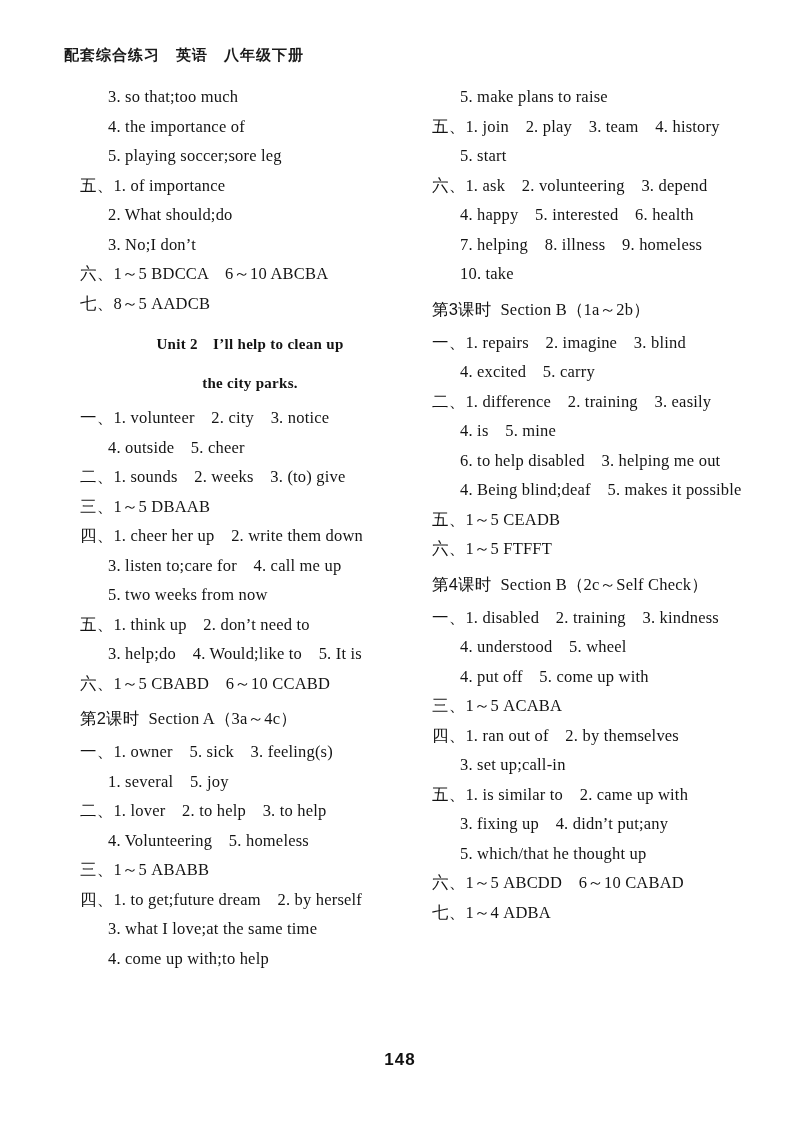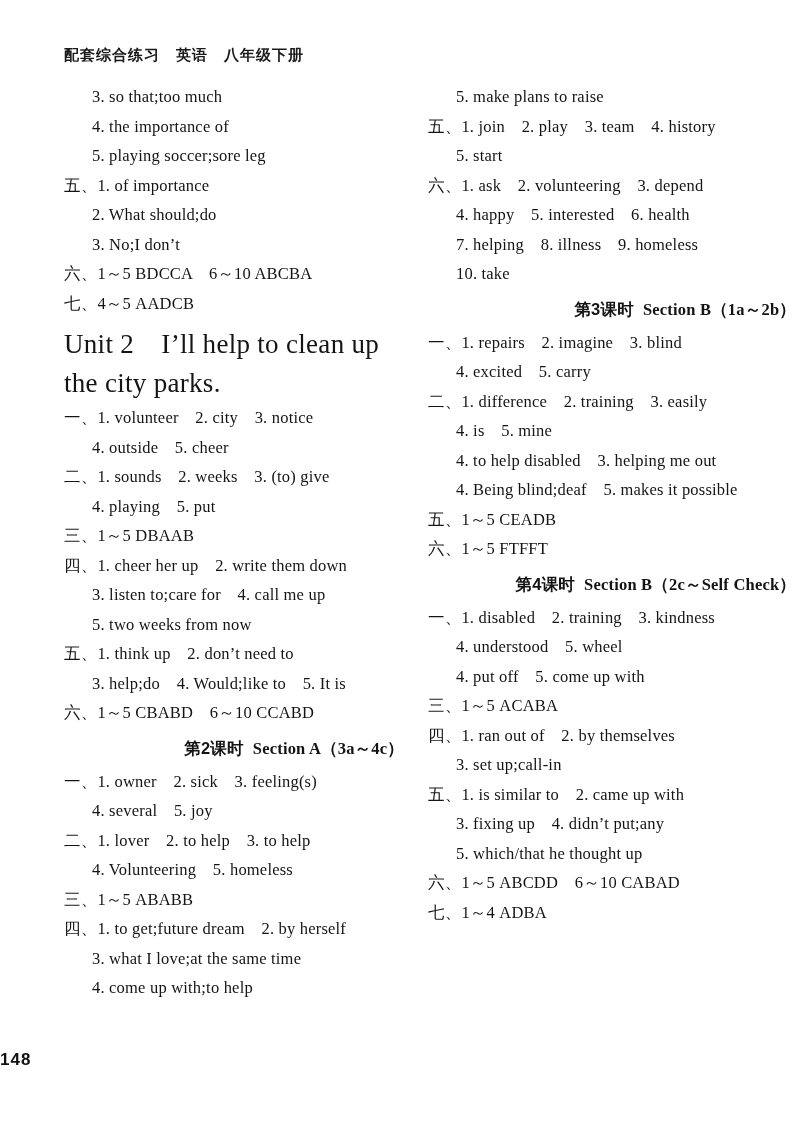--- a/index.html
+++ b/index.html
@@ -12,107 +12,107 @@
     overflow:hidden;
     box-sizing:border-box;
   }
   .header {
     position:absolute; top:46px; left:64px;
     font-family:Liberation Mono, monospace;
     font-weight:bold; font-size:15px; letter-spacing:1px;
     color:#1a1a1a;
   }
   .columns {
-    position:absolute; top:82px; left:64px;
-    display:flex; gap:24px;
+    position:absolute; top:82px; left:80px;
+    display:flex; gap:12px;
   }
   .col { box-sizing:border-box; }
   .col-left  { width:340px; }
   .col-right { width:368px; }
   .line {
     font-size:16.5px; line-height:29.5px;
     white-space:pre-wrap;
     letter-spacing:0.2px;
   }
   .line.item    { padding-left:28px; }
   .line.section { padding-left:0; }
   .line.heading {
-    text-align:right; font-weight:bold;
+    text-align:left; font-weight:normal;
     font-size:16.5px; line-height:31px;
     margin:5px 0 3px 0;
     white-space:normal;
   }
   .line.heading .zh { font-family:"Liberation Sans","DejaVu Sans",sans-serif; }
   .line.heading .en { font-family:"Liberation Serif","DejaVu Serif",serif; margin-left:9px; }
   .line.unit-title {
-    font-weight:normal;
-    font-size:27px; line-height:39px;
+    text-align:center; font-weight:bold;
+    font-size:15px; line-height:39px;
     white-space:normal; letter-spacing:0.3px;
   }
   .line.unit-title.first { margin-top:7px; }
   .page-number {
     position:absolute; top:1050px; left:0; width:800px;
+    text-align:center;
     font-family:"Liberation Sans","DejaVu Sans",sans-serif;
     font-weight:bold; font-size:17px; letter-spacing:1px;
     color:#111;
   }
 </style>
 </head>
 <body>
 
 <div class="page">
   <div class="header">配套综合练习　英语　八年级下册</div>
 
   <div class="columns">
     <div class="col col-left" id="col-left">
         <div class="line item">3. so that;too much</div>
         <div class="line item">4. the importance of</div>
         <div class="line item">5. playing soccer;sore leg</div>
         <div class="line section">五、1. of importance</div>
         <div class="line item">2. What should;do</div>
         <div class="line item">3. No;I don’t</div>
         <div class="line section">六、1～5 BDCCA　6～10 ABCBA</div>
-        <div class="line section">七、4～5 AADCB</div>
+        <div class="line section">七、8～5 AADCB</div>
         <div class="line unit-title first">Unit 2　I’ll help to clean up</div>
         <div class="line unit-title">the city parks.</div>
         <div class="line section">一、1. volunteer　2. city　3. notice</div>
         <div class="line item">4. outside　5. cheer</div>
         <div class="line section">二、1. sounds　2. weeks　3. (to) give</div>
-        <div class="line item">4. playing　5. put</div>
         <div class="line section">三、1～5 DBAAB</div>
         <div class="line section">四、1. cheer her up　2. write them down</div>
         <div class="line item">3. listen to;care for　4. call me up</div>
         <div class="line item">5. two weeks from now</div>
         <div class="line section">五、1. think up　2. don’t need to</div>
         <div class="line item">3. help;do　4. Would;like to　5. It is</div>
         <div class="line section">六、1～5 CBABD　6～10 CCABD</div>
         <div class="line heading"><span class="zh">第2课时</span><span class="en">Section A（3a～4c）</span></div>
-        <div class="line section">一、1. owner　2. sick　3. feeling(s)</div>
-        <div class="line item">4. several　5. joy</div>
+        <div class="line section">一、1. owner　5. sick　3. feeling(s)</div>
+        <div class="line item">1. several　5. joy</div>
         <div class="line section">二、1. lover　2. to help　3. to help</div>
         <div class="line item">4. Volunteering　5. homeless</div>
         <div class="line section">三、1～5 ABABB</div>
         <div class="line section">四、1. to get;future dream　2. by herself</div>
         <div class="line item">3. what I love;at the same time</div>
         <div class="line item">4. come up with;to help</div>
       </div>
     <div class="col col-right" id="col-right">
         <div class="line item">5. make plans to raise</div>
         <div class="line section">五、1. join　2. play　3. team　4. history</div>
         <div class="line item">5. start</div>
         <div class="line section">六、1. ask　2. volunteering　3. depend</div>
         <div class="line item">4. happy　5. interested　6. health</div>
         <div class="line item">7. helping　8. illness　9. homeless</div>
         <div class="line item">10. take</div>
         <div class="line heading"><span class="zh">第3课时</span><span class="en">Section B（1a～2b）</span></div>
         <div class="line section">一、1. repairs　2. imagine　3. blind</div>
         <div class="line item">4. excited　5. carry</div>
         <div class="line section">二、1. difference　2. training　3. easily</div>
         <div class="line item">4. is　5. mine</div>
-        <div class="line item">4. to help disabled　3. helping me out</div>
+        <div class="line item">6. to help disabled　3. helping me out</div>
         <div class="line item">4. Being blind;deaf　5. makes it possible</div>
         <div class="line section">五、1～5 CEADB</div>
         <div class="line section">六、1～5 FTFFT</div>
         <div class="line heading"><span class="zh">第4课时</span><span class="en">Section B（2c～Self Check）</span></div>
         <div class="line section">一、1. disabled　2. training　3. kindness</div>
         <div class="line item">4. understood　5. wheel</div>
         <div class="line item">4. put off　5. come up with</div>
         <div class="line section">三、1～5 ACABA</div>
         <div class="line section">四、1. ran out of　2. by themselves</div>
         <div class="line item">3. set up;call-in</div>

